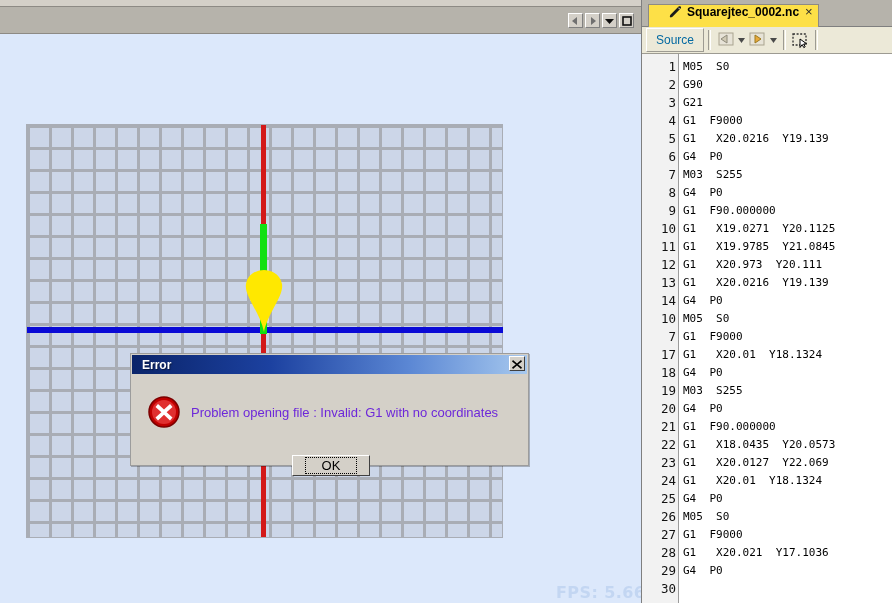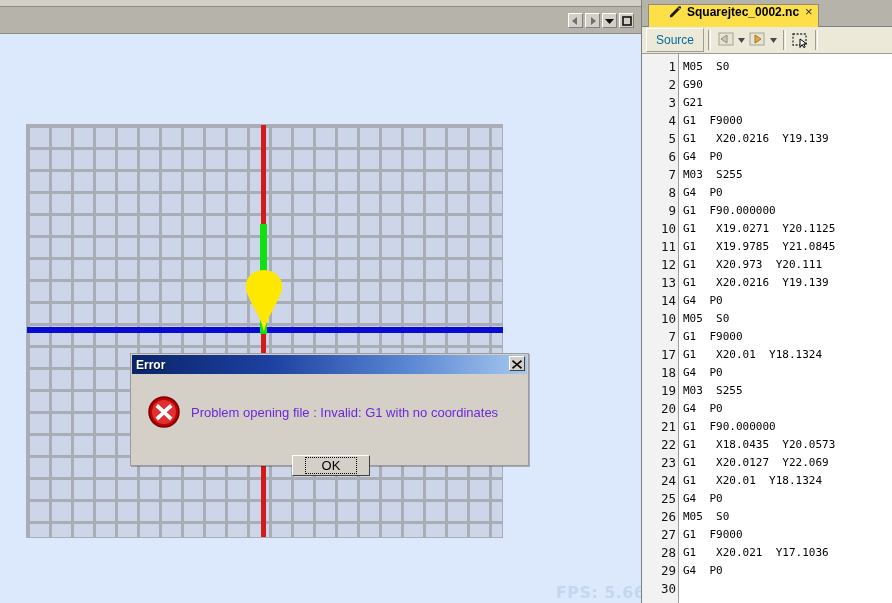--- a/index.html
+++ b/index.html
@@ -147,21 +147,21 @@
     height: 19px;
     margin: 1px 1px 0 1px;
     background: linear-gradient(to right, #0a246a 0%, #1c41a0 35%, #5b87d4 70%, #a6c8ee 100%);
     display: flex;
     align-items: center;
   }
   #error-title-text {
     color: #ffffff;
     font-size: 12px;
     font-weight: bold;
-    padding-left: 4px;
+    padding-left: 10px;
     font-family: "Liberation Sans", sans-serif;
     text-shadow: 1px 1px 1px rgba(0,0,0,0.45);
   }
   #error-close-btn {
     position: absolute;
     right: 2px;
     top: 1px;
     width: 16px;
     height: 15px;
     background: #d4d0c8;

